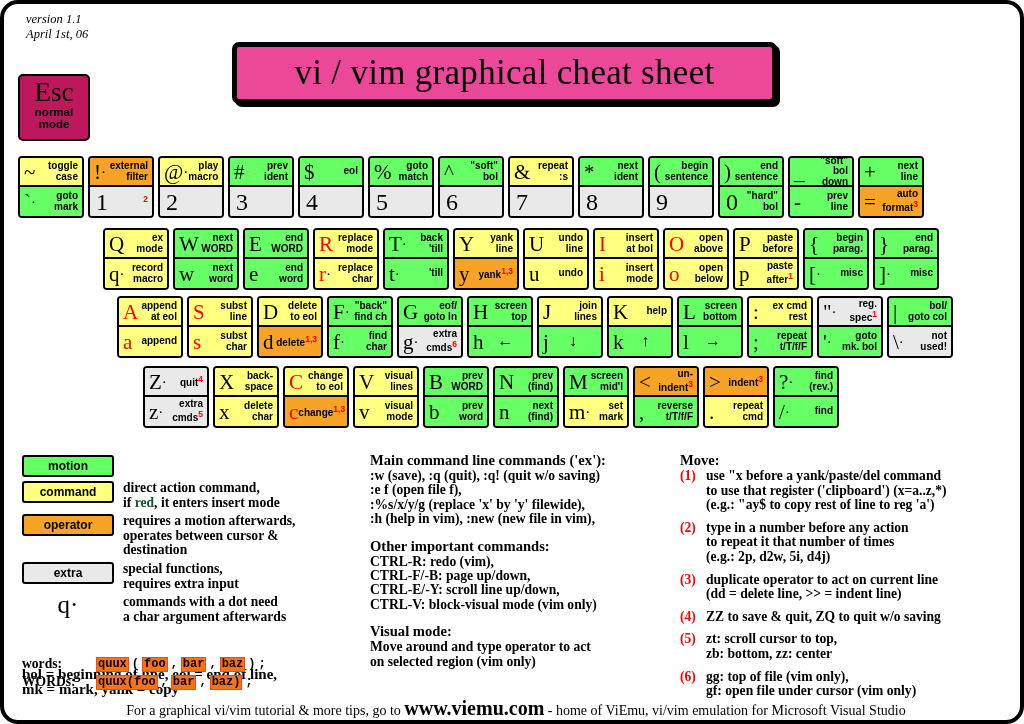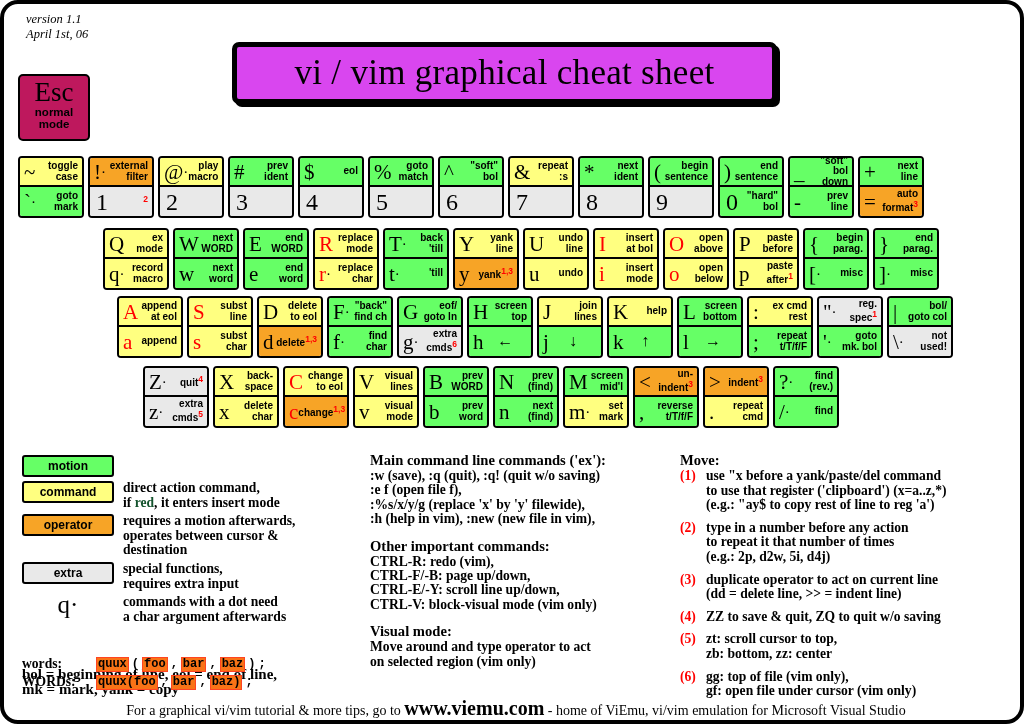--- a/index.html
+++ b/index.html
@@ -18,21 +18,21 @@
   }
   
   .version{
     position:absolute;left:22px;top:8px;
     font-style:italic;font-size:12.5px;line-height:1.18;
     font-family:"Liberation Serif", serif;
   }
   
   .title-box{
     position:absolute;left:228px;top:38px;width:545px;height:62px;
-    background:#d946ef;
+    background:#ec4899;
     border:5px solid #000;
     border-radius:7px;
     box-sizing:border-box;
     display:flex;align-items:center;justify-content:center;
     box-shadow:3px 3px 0 #000;
   }
   .title-box span{font-size:35px;letter-spacing:.3px;}
 
   
   .esc{

